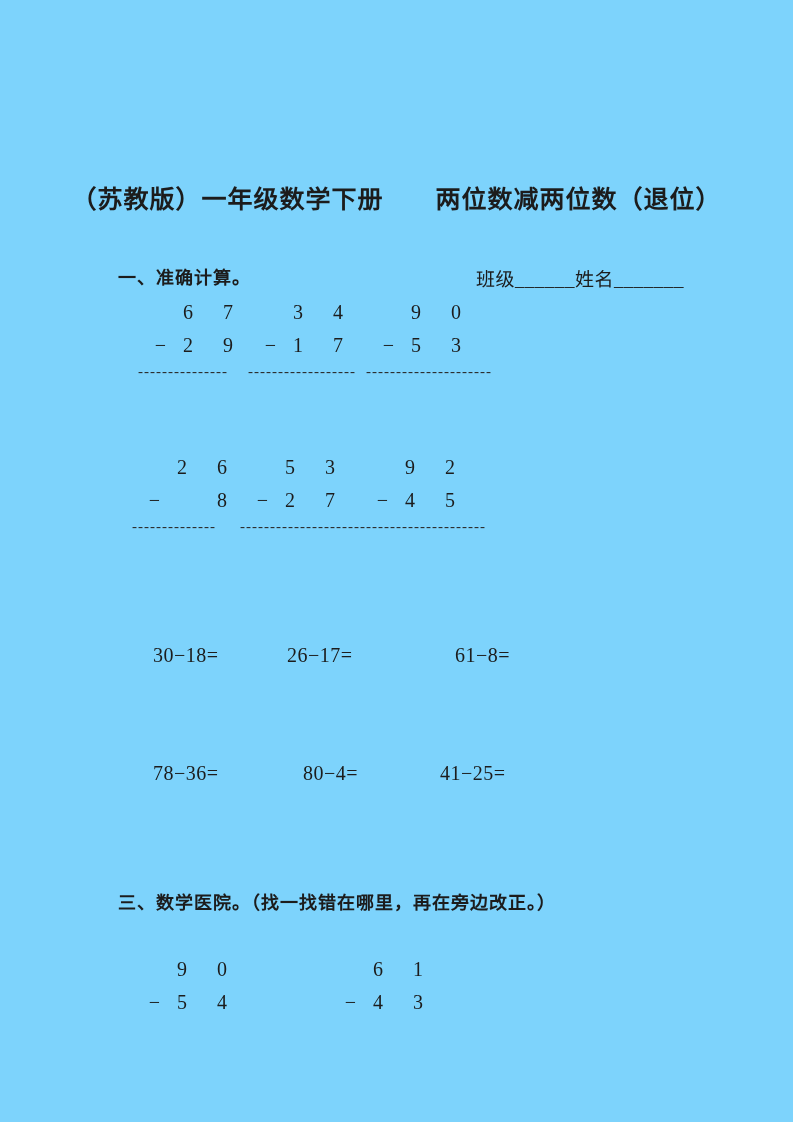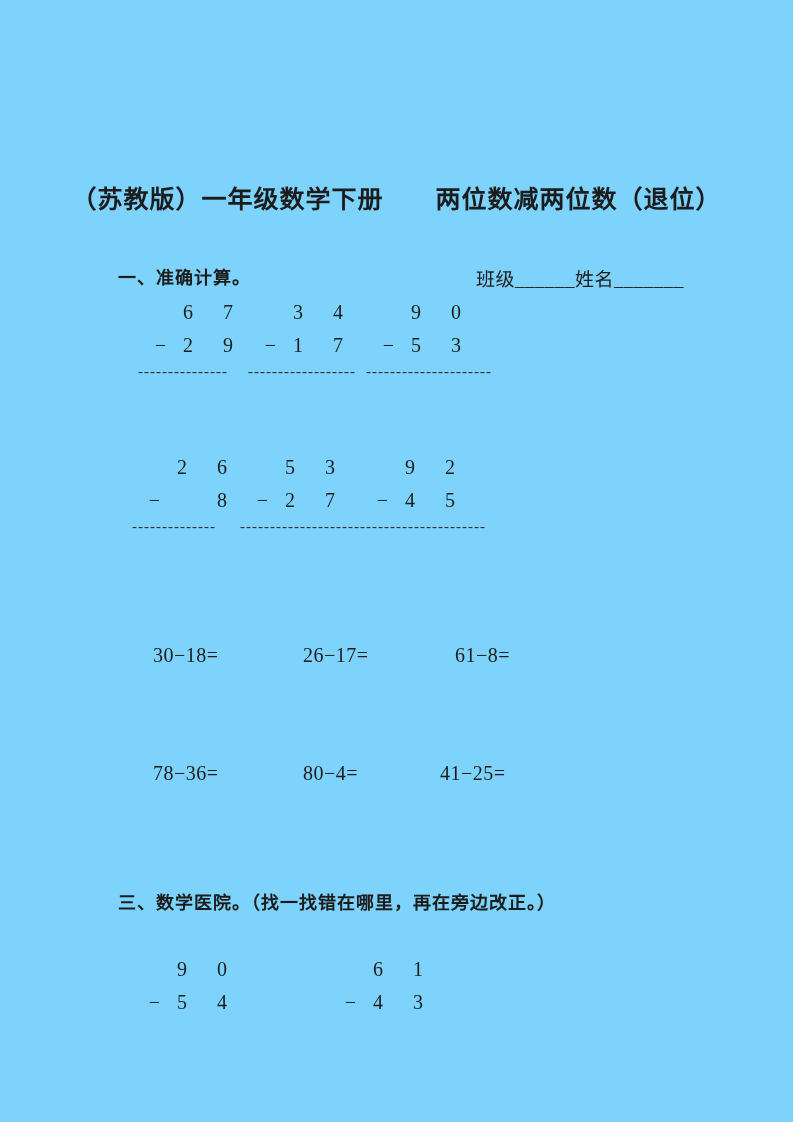--- a/index.html
+++ b/index.html
@@ -170,21 +170,21 @@
     <div class="vp-row">
       <span class="c sign">−</span>
       <span class="c">4</span>
       <span class="c">5</span>
     </div>
     <div class="vp-line">---------------------</div>
   </div>
 
 
   <span class="expr" style="left:153px; top:644px;">30−18=</span>
-  <span class="expr" style="left:287px; top:644px;margin-left:16px;">26−17=</span>
+  <span class="expr" style="left:287px; top:644px;">26−17=</span>
   <span class="expr" style="left:455px; top:644px;">61−8=</span>
 
   <span class="expr" style="left:153px; top:762px;">78−36=</span>
   <span class="expr" style="left:303px; top:762px;">80−4=</span>
   <span class="expr" style="left:440px; top:762px;">41−25=</span>
 
   <div class="sec-heading" style="left:118px; top:888px;">三、数学医院。（找一找错在哪里，再在旁边改正。）</div>
 
   <div class="vp" style="left:132px; top:953px;">
     <div class="vp-row">

